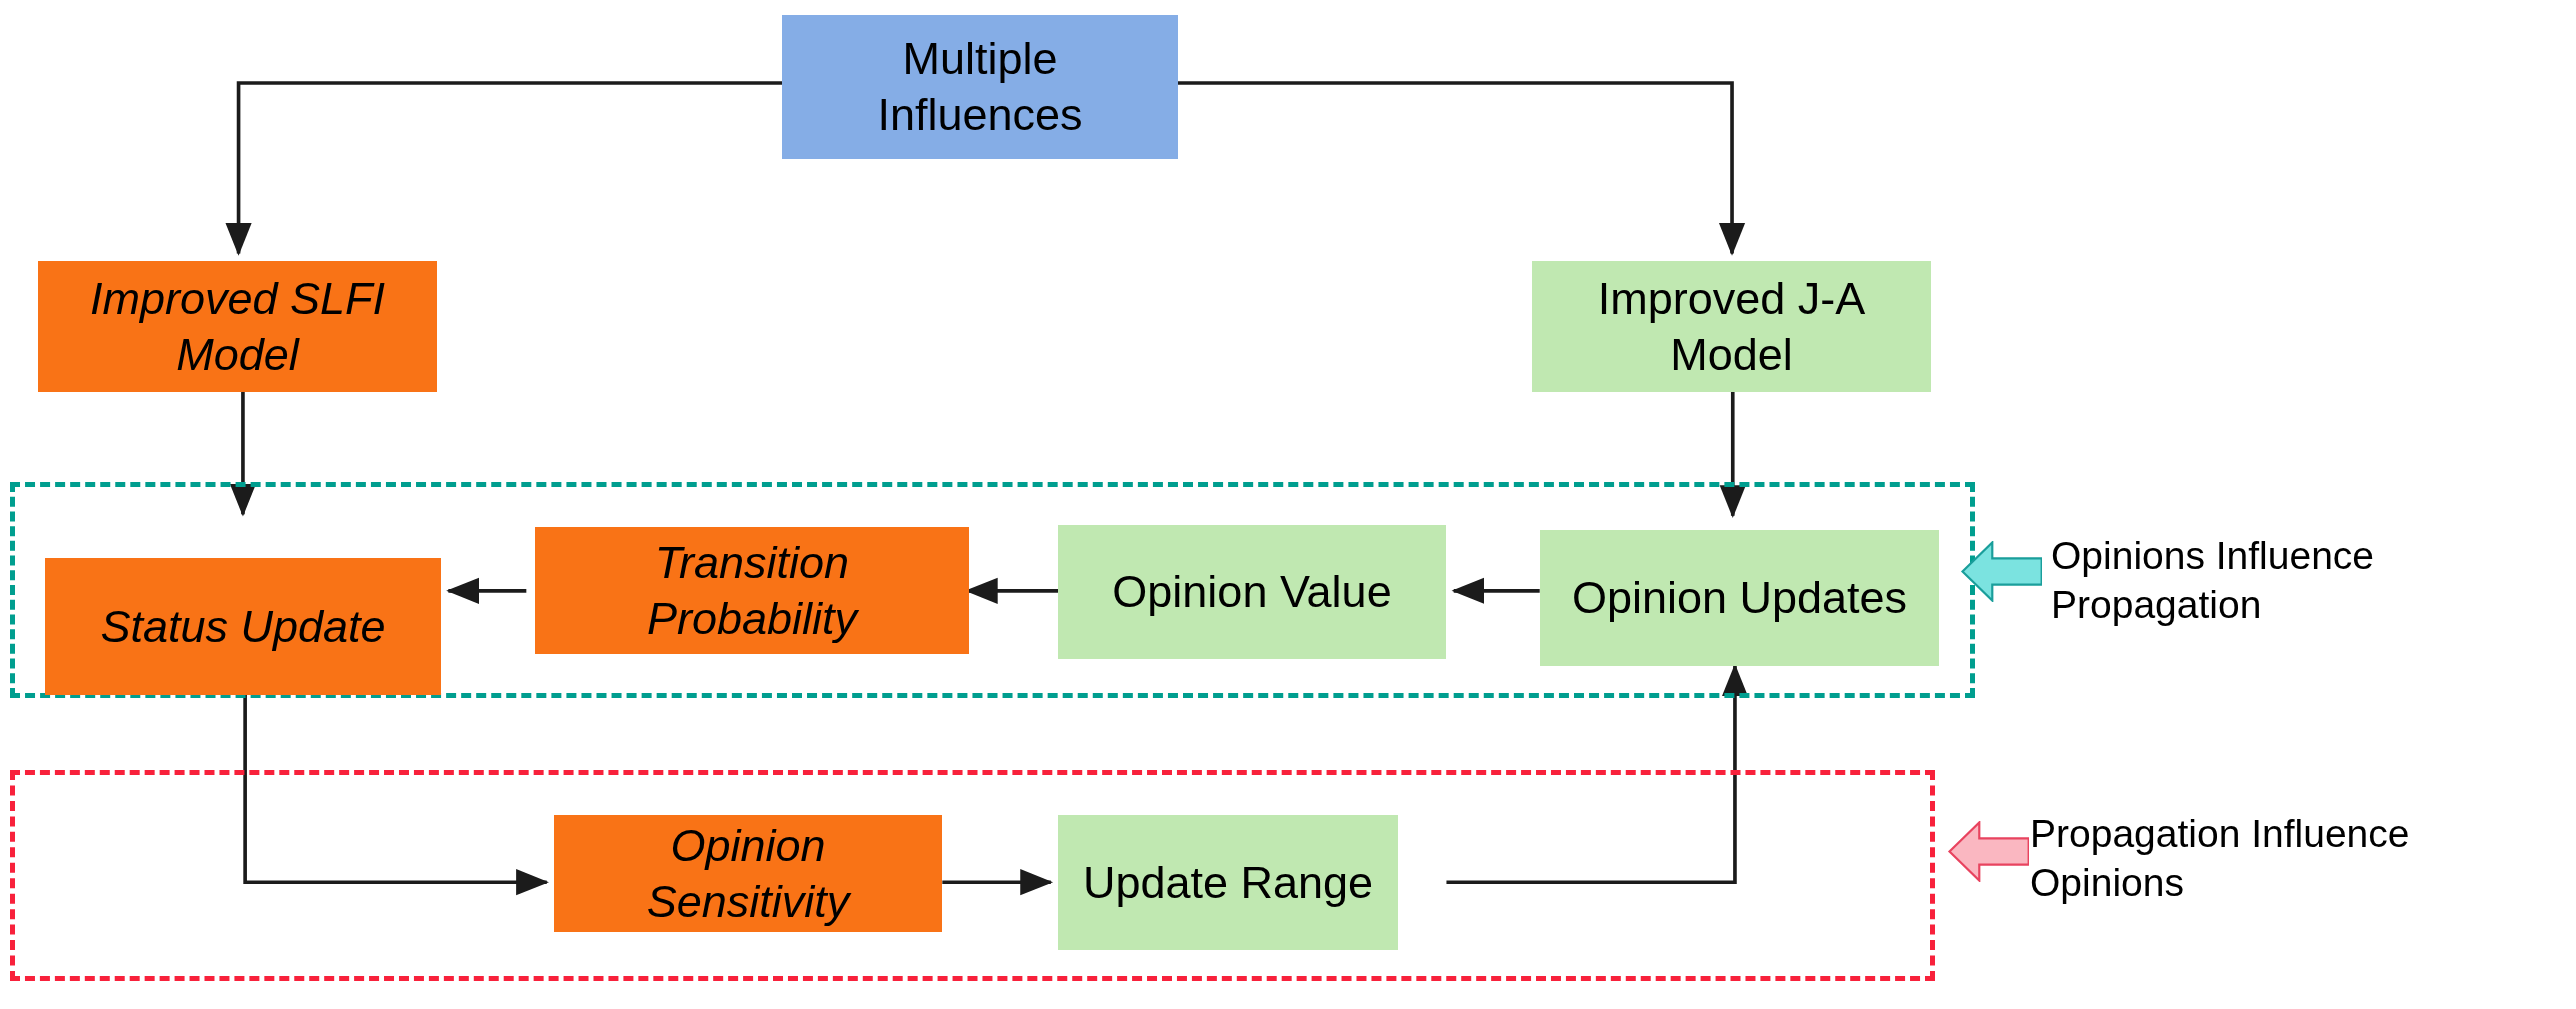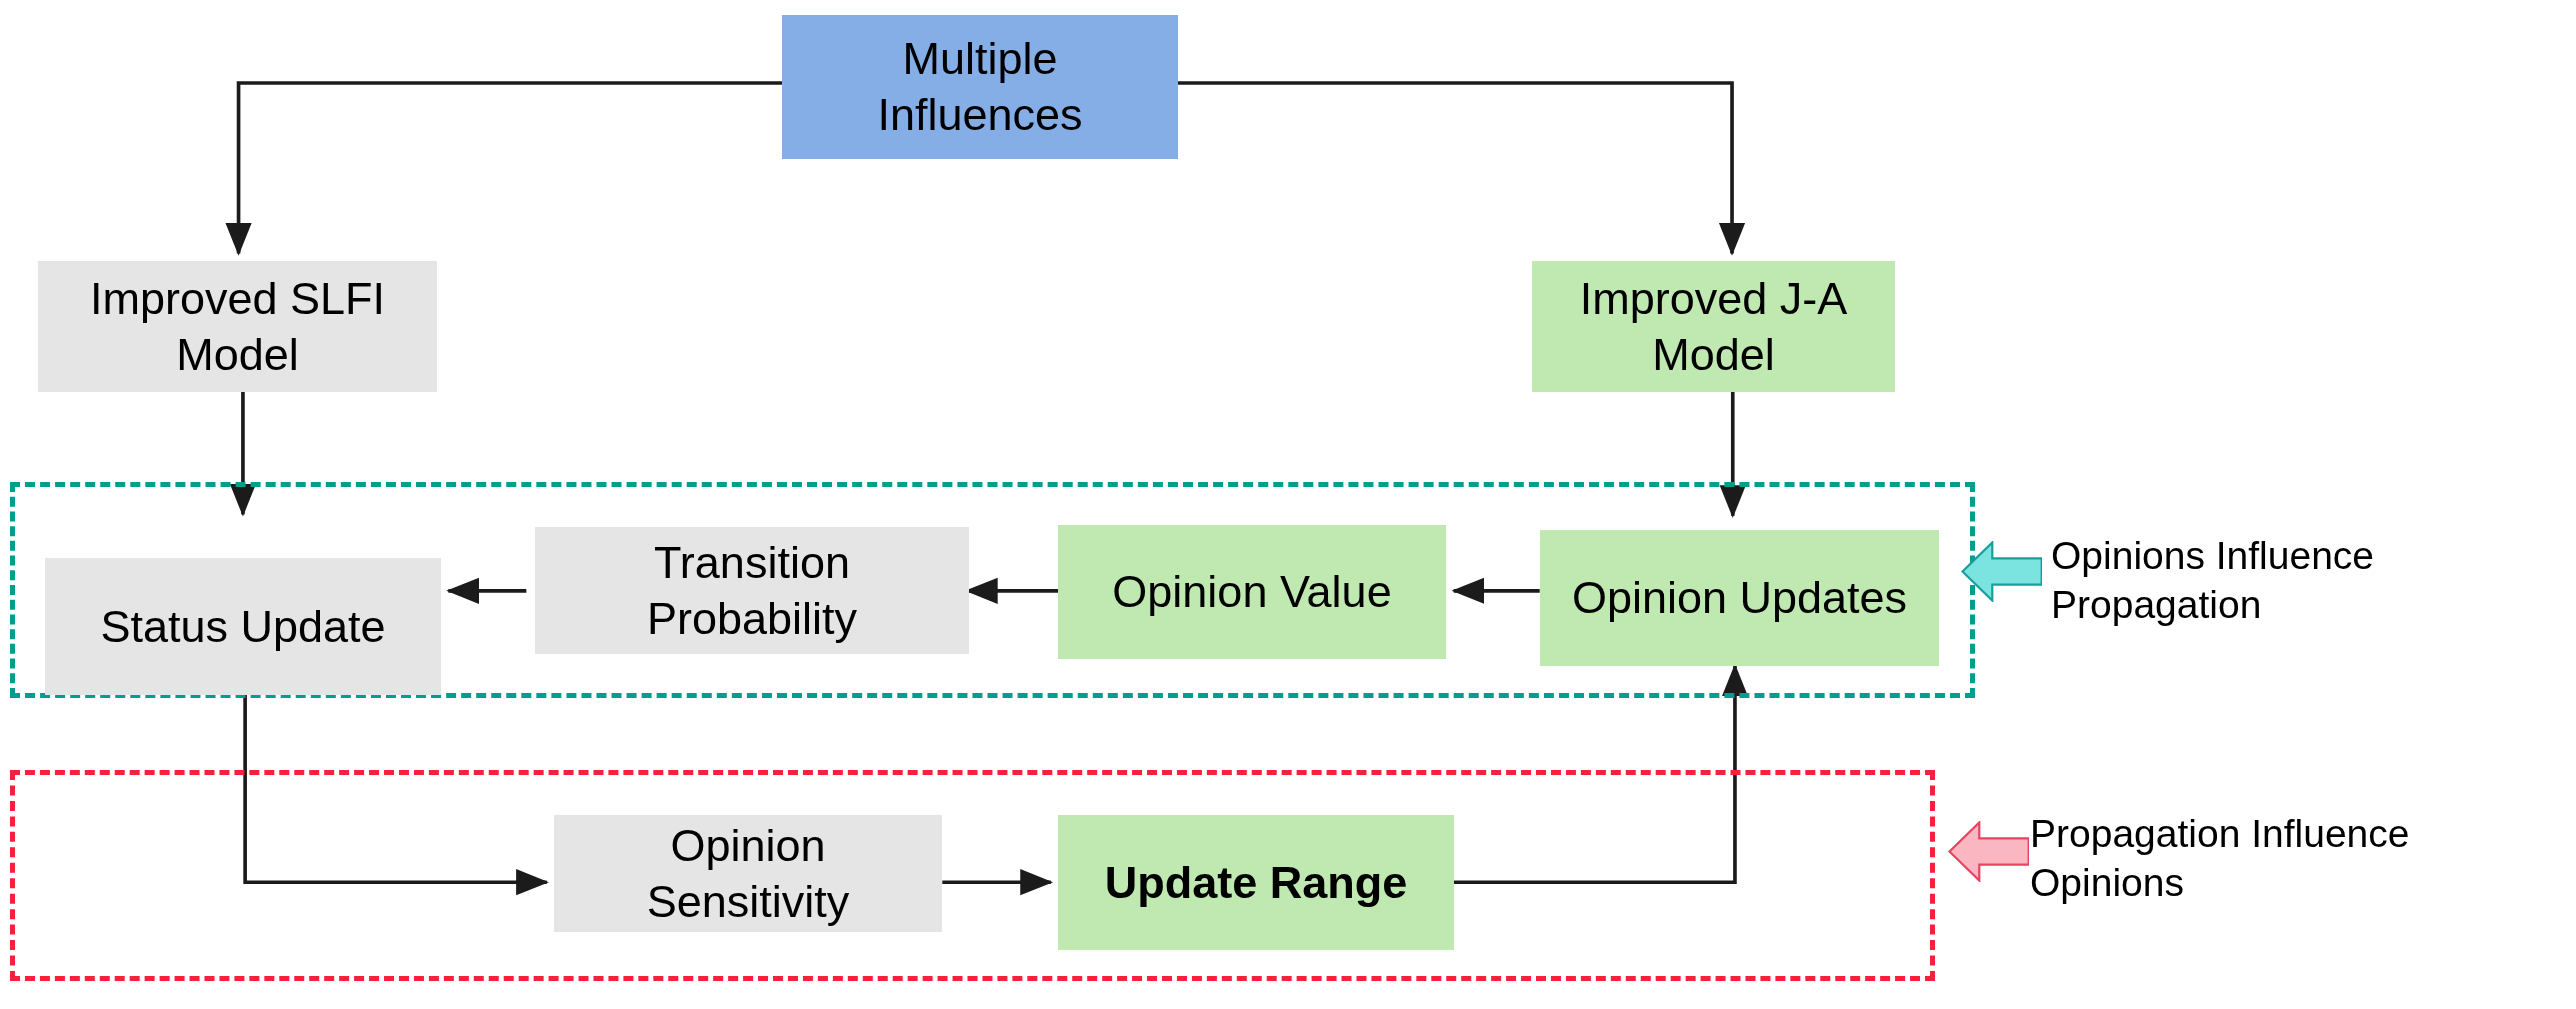--- a/index.html
+++ b/index.html
@@ -25,21 +25,21 @@
     text-align: center;
     color: #000000;
     font-size: 45px;
     line-height: 1.24;
     font-weight: 400;
     box-sizing: border-box;
     padding: 2.9px 7.3px;
     white-space: pre-line;
   }
   .node.blue   { background: #85ADE6; }
-  .node.yellow { background: #e5e5e5; }
+  .node.yellow { background: #f97316; font-style: italic; }
   .node.green  { background: #C0E8B1; }
 
   .zone {
     position: absolute;
     box-sizing: border-box;
     background: transparent;
     pointer-events: none;
   }
   .zone.teal {
     border: 5.1px dashed #009e8f;
@@ -101,36 +101,36 @@
 
   <div class="zone teal" style="left:10.2px; top:482px; width:1965px; height:216px;"></div>
   <div class="zone red" style="left:10.2px; top:770px; width:1925px; height:211px;"></div>
 
   <div class="node blue" style="left:782px; top:14.6px; width:396px; height:144px;">Multiple
 Influences</div>
 
   <div class="node yellow" style="left:38px; top:261px; width:399px; height:131px;">Improved SLFI
 Model</div>
 
-  <div class="node green" style="left:1532px; top:261px; width:363px; height:131px;">Improved J-A
+  <div class="node green" style="left:1532px; top:261px; width:399px; height:131px;">Improved J-A
 Model</div>
 
   <div class="node yellow" style="left:45px; top:522px; width:396px; height:137px;margin-top:36px;">Status Update</div>
 
   <div class="node yellow" style="left:535px; top:527px; width:434px; height:127px;">Transition
 Probability</div>
 
   <div class="node green" style="left:1058px; top:525px; width:388px; height:134px;">Opinion Value</div>
 
   <div class="node green" style="left:1540px; top:530px; width:399px; height:136px;">Opinion Updates</div>
 
   <div class="node yellow" style="left:554px; top:815px; width:388px; height:117px;">Opinion
 Sensitivity</div>
 
-  <div class="node green" style="left:1058px; top:815px; width:396px; height:135px;font-weight:bold;">Update Range</div>
+  <div class="node green" style="left:1058px; top:815px; width:340px; height:135px;">Update Range</div>
 
   <svg style="position:absolute; left:1960px; top:541px; width:82px; height:61px;" viewBox="0 0 112 84">
     <path d="M112,24 L44,24 L44,2 L3,42 L44,82 L44,60 L112,60 Z" fill="#7BE3E0" stroke="#1A9E9B" stroke-width="3"></path>
   </svg>
   <div class="side-label" style="left:2051px; top:531px; width:510px;">Opinions Influence
 Propagation</div>
 
   <svg style="position:absolute; left:1947px; top:821px; width:82px; height:61px;" viewBox="0 0 112 84">
     <path d="M112,24 L44,24 L44,2 L3,42 L44,82 L44,60 L112,60 Z" fill="#FAB7C1" stroke="#E8435F" stroke-width="3"></path>
   </svg>

